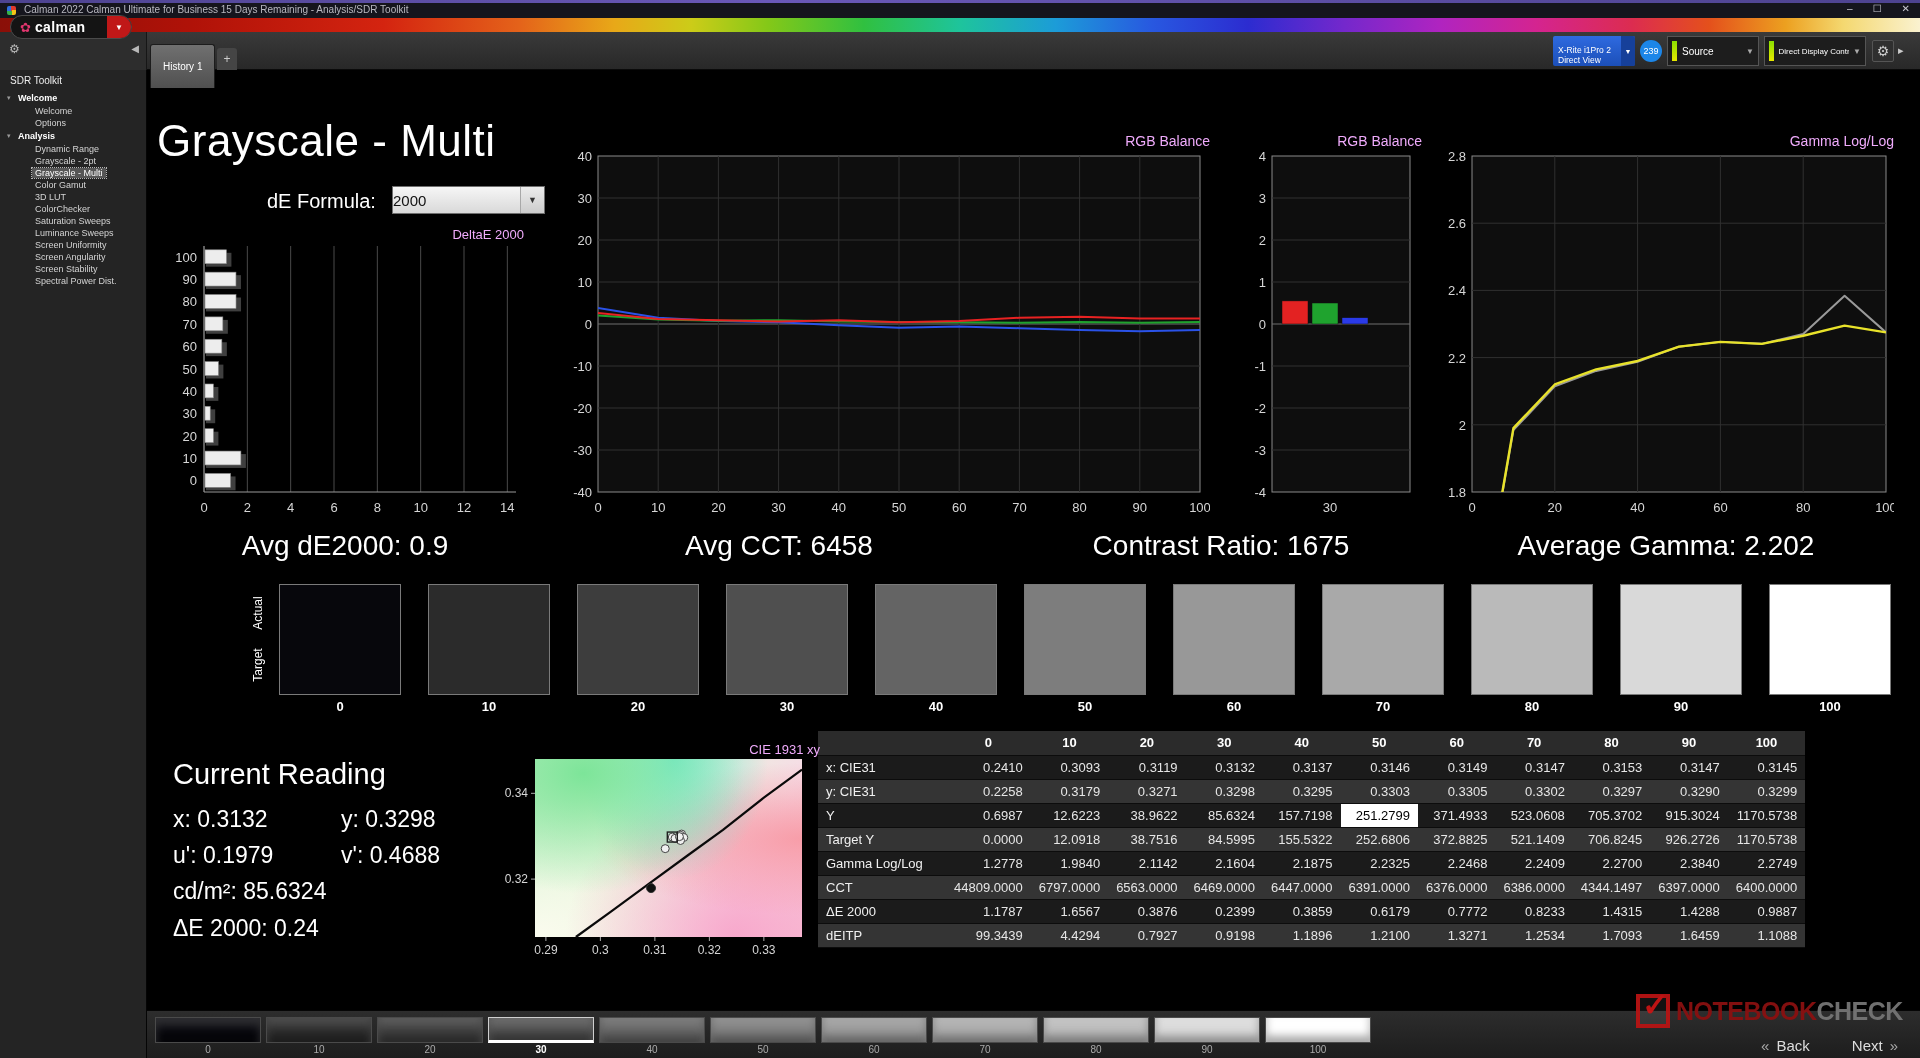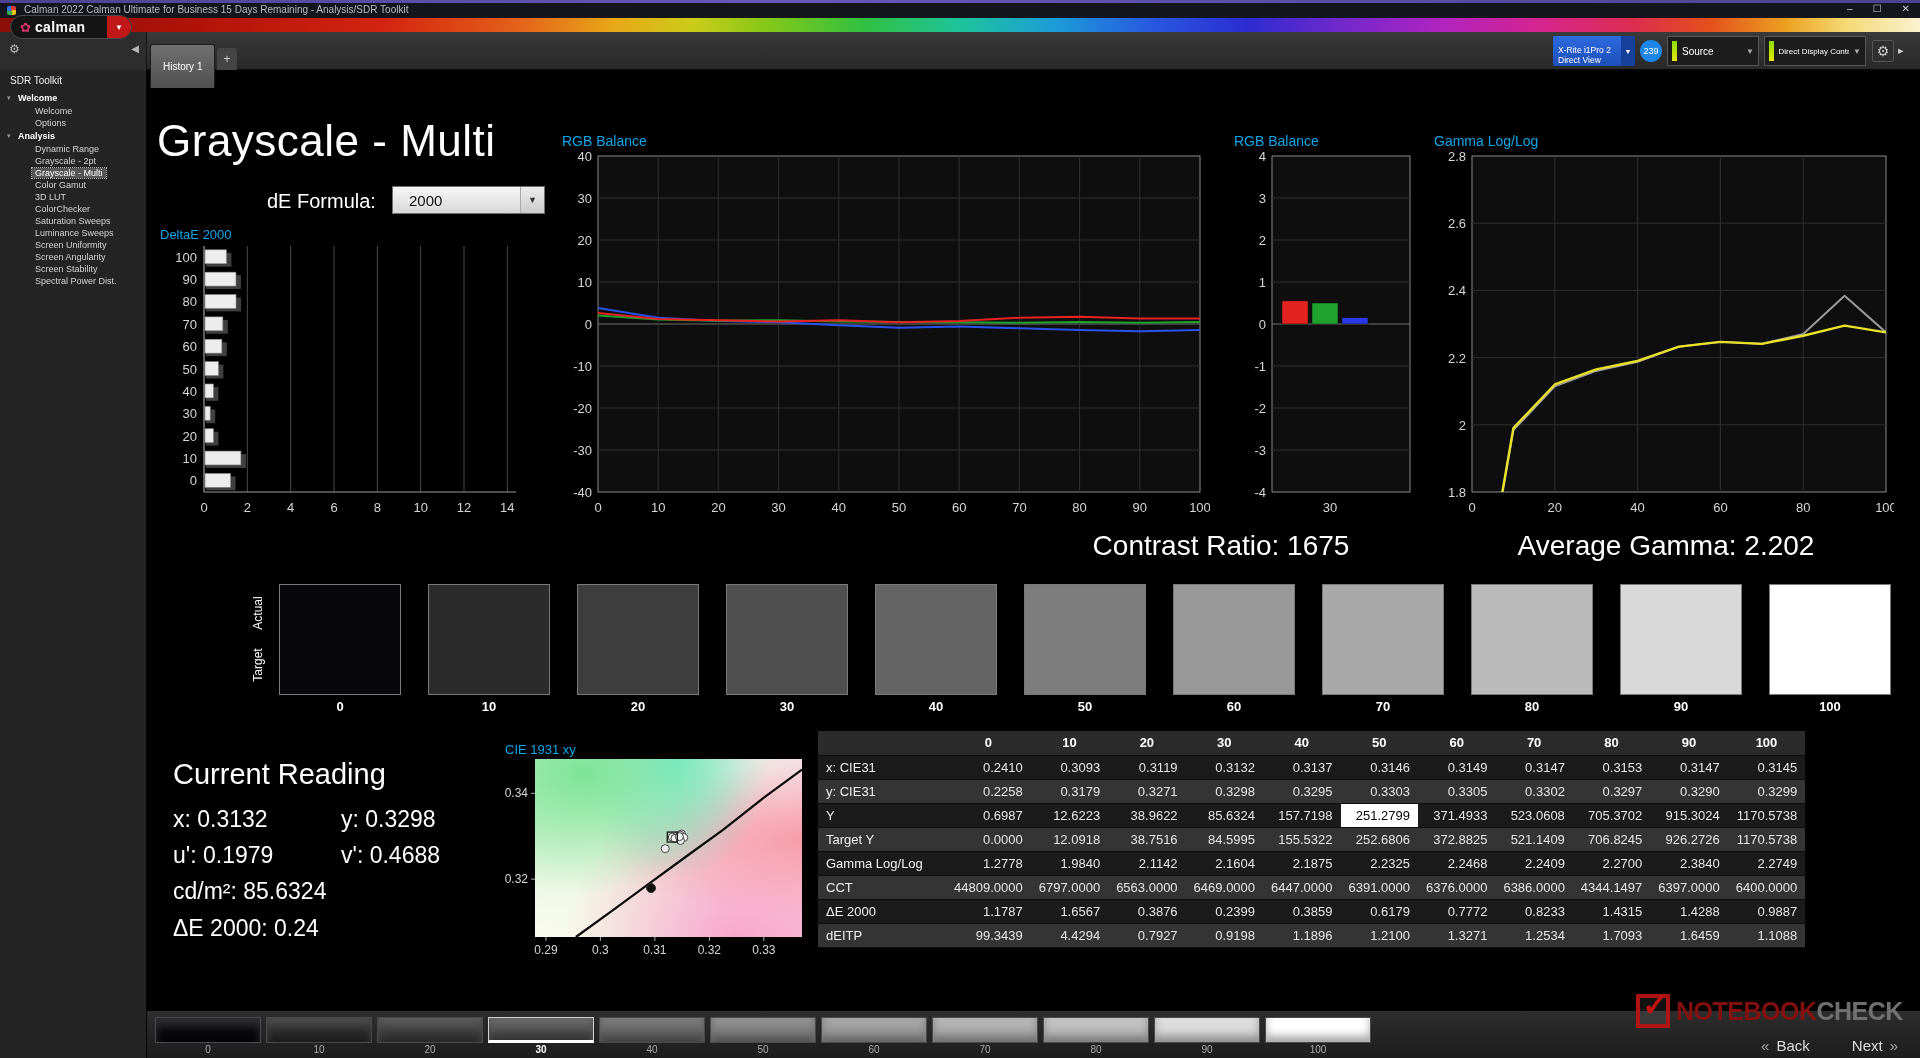--- a/index.html
+++ b/index.html
@@ -49,27 +49,27 @@
   .sidebar-title{padding:5px 0 5px 10px;font-size:10px;color:#ececec;}
   .tree-section{position:relative;font-size:9px;font-weight:bold;color:#fff;padding:2px 0 2px 18px;}
   .tree-section::before{content:"▾";position:absolute;left:7px;top:3px;font-size:7px;color:#9a9a9a;font-weight:normal;}
   .tree-item{font-size:9px;color:#d4d4d4;padding:1px 2px 1px 32px;white-space:nowrap;cursor:default;}
   .tree-item span{padding:0 3px;}
   .tree-item.selected span{background:#565656;color:#fff;outline:1px dotted #b5b5b5;}
 
   
   .page-title{position:absolute;left:157px;top:116px;font-size:44px;font-weight:300;color:#fff;letter-spacing:.5px;}
   .de-formula-label{position:absolute;left:267px;top:190px;font-size:20px;color:#fff;}
-  .de-dropdown{position:absolute;left:392px;top:186px;width:153px;height:28px;background:linear-gradient(#f6f6f6,#d9d9d9);border:1px solid #6e6e6e;display:flex;align-items:center;font-size:15px;color:#111;padding-left:16px;}
+  .de-dropdown{position:absolute;left:392px;top:186px;width:153px;height:28px;background:linear-gradient(#f6f6f6,#d9d9d9);border:1px solid #6e6e6e;display:flex;align-items:center;font-size:15px;color:#111;padding-left:0;}
   .de-dropdown .arrow{margin-left:auto;width:24px;height:100%;display:flex;align-items:center;justify-content:center;color:#333;font-size:9px;border-left:1px solid #a8a8a8;background:linear-gradient(#ececec,#cccccc);}
 
   
   .chart{position:absolute;}
   .chart svg{position:absolute;left:0;top:0;}
-  .chart-title{position:absolute;top:3px;left:2px;right:0;text-align:left;font-size:14px;color:#0ea5e9;z-index:2;}
+  .chart-title{position:absolute;top:3px;left:16px;right:0;text-align:right;font-size:14px;color:#f0abfc;z-index:2;}
   #chart-deltae{left:158px;top:224px;width:366px;height:300px;}
   #chart-deltae .chart-title{font-size:13px;}
   #chart-rgb-line{left:560px;top:130px;width:650px;height:392px;}
   #chart-rgb-bar{left:1232px;top:130px;width:190px;height:392px;}
   #chart-gamma{left:1432px;top:130px;width:462px;height:392px;}
   #chart-cie{left:503px;top:742px;width:317px;height:215px;}
   #chart-cie .chart-title{top:0;font-size:13px;}
   .cie-bg{position:absolute;left:32px;top:17px;width:267px;height:178px;
     background:
       radial-gradient(ellipse at 18% 8%, rgba(120,228,150,.95), rgba(120,228,150,0) 52%),
@@ -373,20 +373,22 @@
             <rect x="40" y="26" width="414" height="336"></rect>
           </clipPath>
         </defs>
         <g clip-path="url(#clip-gamma)">
           <polyline points="40,537.4592 81.4,300.176 122.80000000000001,256.4288 164.2,240.90559999999996 205.60000000000002,231.79999999999998 247,216.68 288.4,211.8752 329.79999999999995,213.85760000000002 371.20000000000005,204.07999999999998 412.6,165.776 454,202.43359999999993" fill="none" stroke="#9a9a9a" stroke-width="2" stroke-linejoin="round"></polyline>
           <polyline points="40,537.4592 81.4,298.15999999999997 122.80000000000001,254.47999999999996 164.2,239.35999999999999 205.60000000000002,230.96 247,216.68 288.4,211.8752 329.79999999999995,213.85760000000002 371.20000000000005,205.75999999999993 412.6,195.68 454,202.43359999999993" fill="none" stroke="#e8e22a" stroke-width="2.4" stroke-linejoin="round"></polyline>
         </g>
       </svg>
     </div>
 
+  <div class="stat" id="stat-de">Avg dE2000: 0.9</div>
+  <div class="stat" id="stat-cct">Avg CCT: 6458</div>
   <div class="stat" id="stat-contrast">Contrast Ratio: 1675</div>
   <div class="stat" id="stat-gamma">Average Gamma: 2.202</div>
 
   <div class="vlabel" id="vlabel-actual">Actual</div>
   <div class="vlabel" id="vlabel-target">Target</div>
   <div class="swatches" id="swatches">
       <div class="swatch" style="background: rgb(7, 7, 12);">
         <div class="swatch-inner" style="background: rgb(7, 7, 12);"></div>
         <div class="swatch-label">0</div>
       </div>

